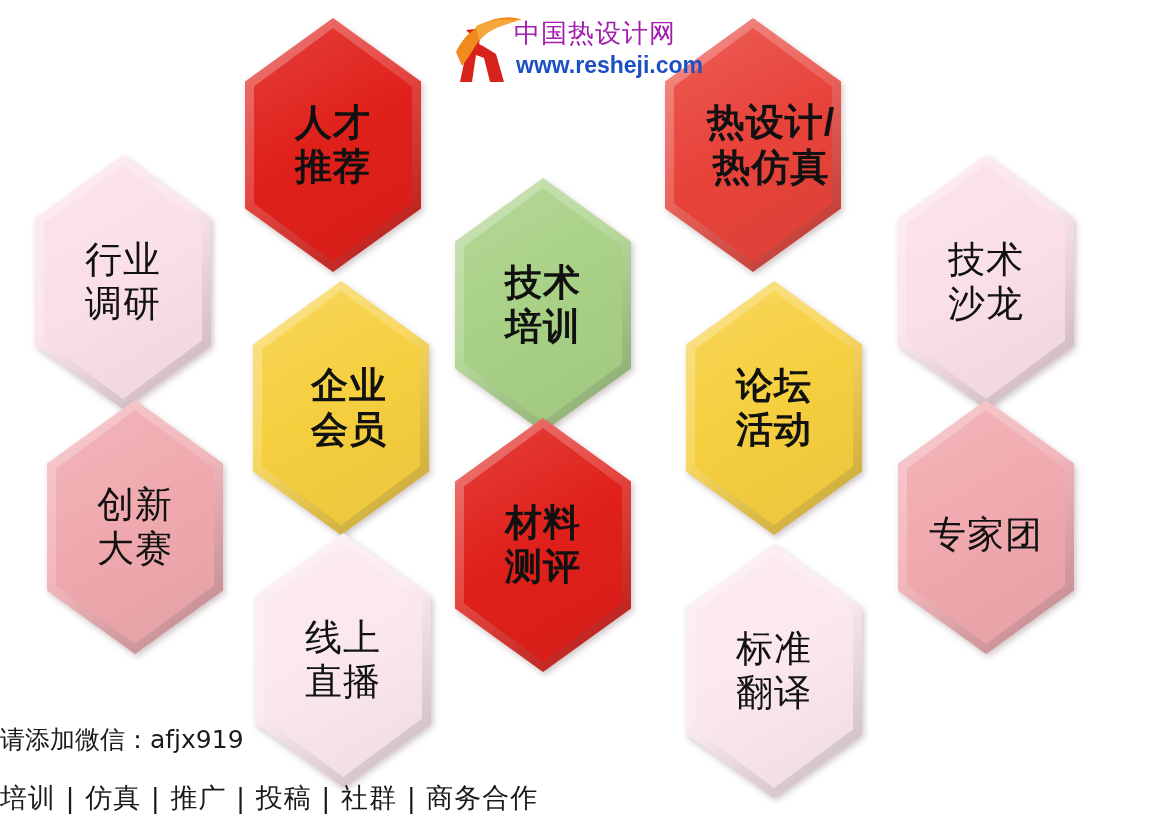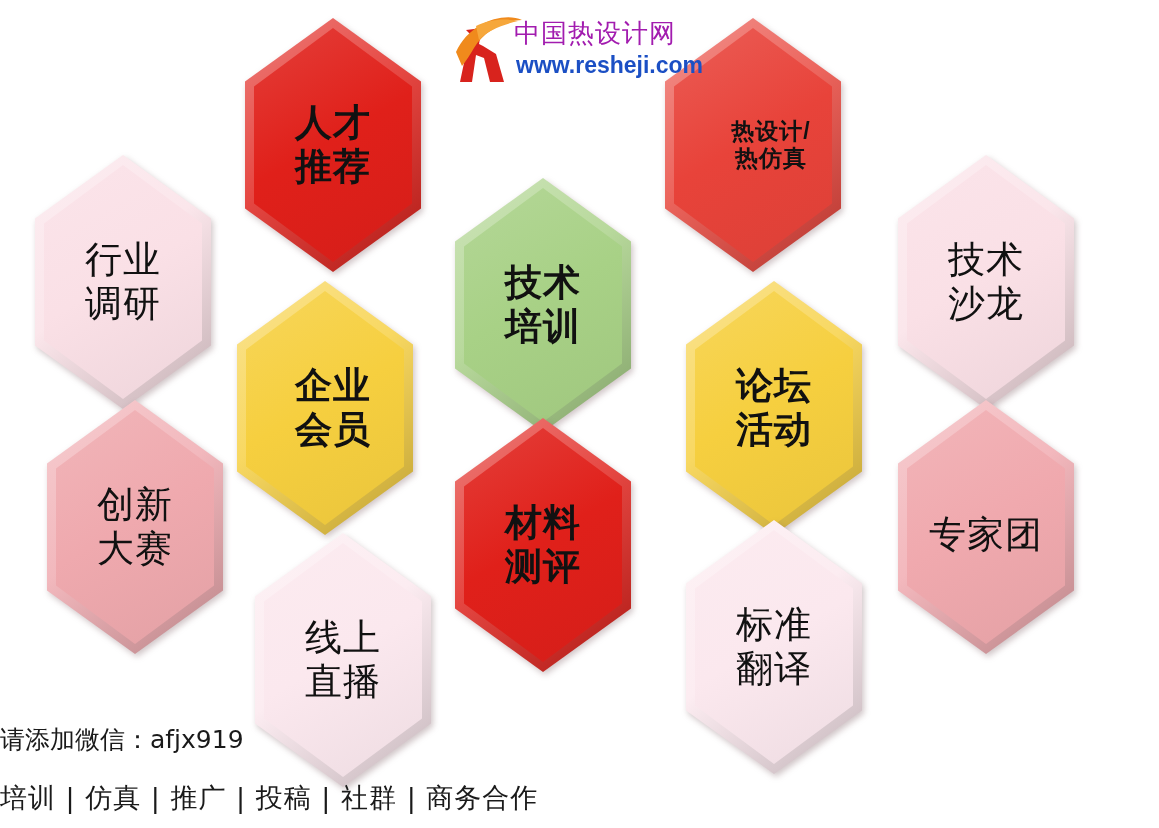--- a/index.html
+++ b/index.html
@@ -42,21 +42,21 @@
     position: relative;
     z-index: 5;
     text-align: center;
     color: #111111;
     line-height: 1.18;
     white-space: pre-line;
     letter-spacing: 1px;
   }
   .hex.bold .label { font-weight: bold; }
   .hex .label.sz-big   { font-size: 37px; }
-  .hex .label.sz-mid   { font-size: 23px; margin-left: 36px; }
+  .hex .label.sz-mid   { font-size: 38px; margin-left: 36px; }
   .hex .label.sz-one   { font-size: 37px; margin-top: 16px; }
 
   
   #logo {
     position: absolute;
     left: 452px;
     top: 12px;
     width: 230px;
     height: 80px;
     z-index: 40;
@@ -125,21 +125,21 @@
         <div class="inner" style="background: linear-gradient(150deg, rgb(180, 215, 151) 0%, rgb(168, 209, 134) 48%, rgb(160, 199, 127) 100%);"></div>
         <div class="label sz-big">技术
 培训</div>
       </div>
       <div class="hex" style="left: 898px; top: 155px;">
         <div class="bevel" style="background: linear-gradient(140deg, rgb(252, 237, 241) 0%, rgb(251, 230, 235) 45%, rgb(195, 175, 179) 100%);"></div>
         <div class="inner" style="background: linear-gradient(150deg, rgb(251, 228, 234) 0%, rgb(250, 224, 230) 48%, rgb(238, 213, 219) 100%);"></div>
         <div class="label sz-big">技术
 沙龙</div>
       </div>
-      <div class="hex bold" style="left: 237px; top: 281px; padding-left: 16px;">
+      <div class="hex bold" style="left: 253px; top: 281px; padding-left: 16px;">
         <div class="bevel" style="background: linear-gradient(140deg, rgb(250, 227, 144) 0%, rgb(248, 216, 98) 45%, rgb(192, 161, 49) 100%);"></div>
         <div class="inner" style="background: linear-gradient(150deg, rgb(247, 214, 90) 0%, rgb(246, 207, 63) 48%, rgb(234, 197, 60) 100%);"></div>
         <div class="label sz-big">企业
 会员</div>
       </div>
       <div class="hex bold" style="left: 686px; top: 281px;">
         <div class="bevel" style="background: linear-gradient(140deg, rgb(250, 227, 144) 0%, rgb(248, 216, 98) 45%, rgb(192, 161, 49) 100%);"></div>
         <div class="inner" style="background: linear-gradient(150deg, rgb(247, 214, 90) 0%, rgb(246, 207, 63) 48%, rgb(234, 197, 60) 100%);"></div>
         <div class="label sz-big">论坛
 活动</div>
@@ -160,21 +160,21 @@
         <div class="bevel" style="background: linear-gradient(140deg, rgb(246, 205, 208) 0%, rgb(243, 184, 189) 45%, rgb(187, 132, 136) 100%);"></div>
         <div class="inner" style="background: linear-gradient(150deg, rgb(242, 181, 185) 0%, rgb(240, 169, 174) 48%, rgb(228, 161, 165) 100%);"></div>
         <div class="label sz-one">专家团</div>
       </div>
       <div class="hex" style="left: 255px; top: 533px;">
         <div class="bevel" style="background: linear-gradient(140deg, rgb(253, 242, 245) 0%, rgb(252, 236, 241) 45%, rgb(196, 181, 186) 100%);"></div>
         <div class="inner" style="background: linear-gradient(150deg, rgb(252, 235, 240) 0%, rgb(251, 232, 238) 48%, rgb(238, 220, 226) 100%);"></div>
         <div class="label sz-big">线上
 直播</div>
       </div>
-      <div class="hex" style="left: 686px; top: 520px;">
+      <div class="hex" style="left: 686px; top: 544px;">
         <div class="bevel" style="background: linear-gradient(140deg, rgb(253, 242, 245) 0%, rgb(252, 236, 241) 45%, rgb(196, 181, 186) 100%);"></div>
         <div class="inner" style="background: linear-gradient(150deg, rgb(252, 235, 240) 0%, rgb(251, 232, 238) 48%, rgb(238, 220, 226) 100%);"></div>
         <div class="label sz-big">标准
 翻译</div>
       </div>
     </div>
 
   <div id="logo">
     <svg class="logo-mark" viewBox="0 0 72 74">
       <path d="M8 68 L18 20 L14 16 L30 14 L27 30 L31 32 L44 40 L52 68 L38 68 L32 44 L24 41 L20 68 Z" fill="#d8231d"></path>

